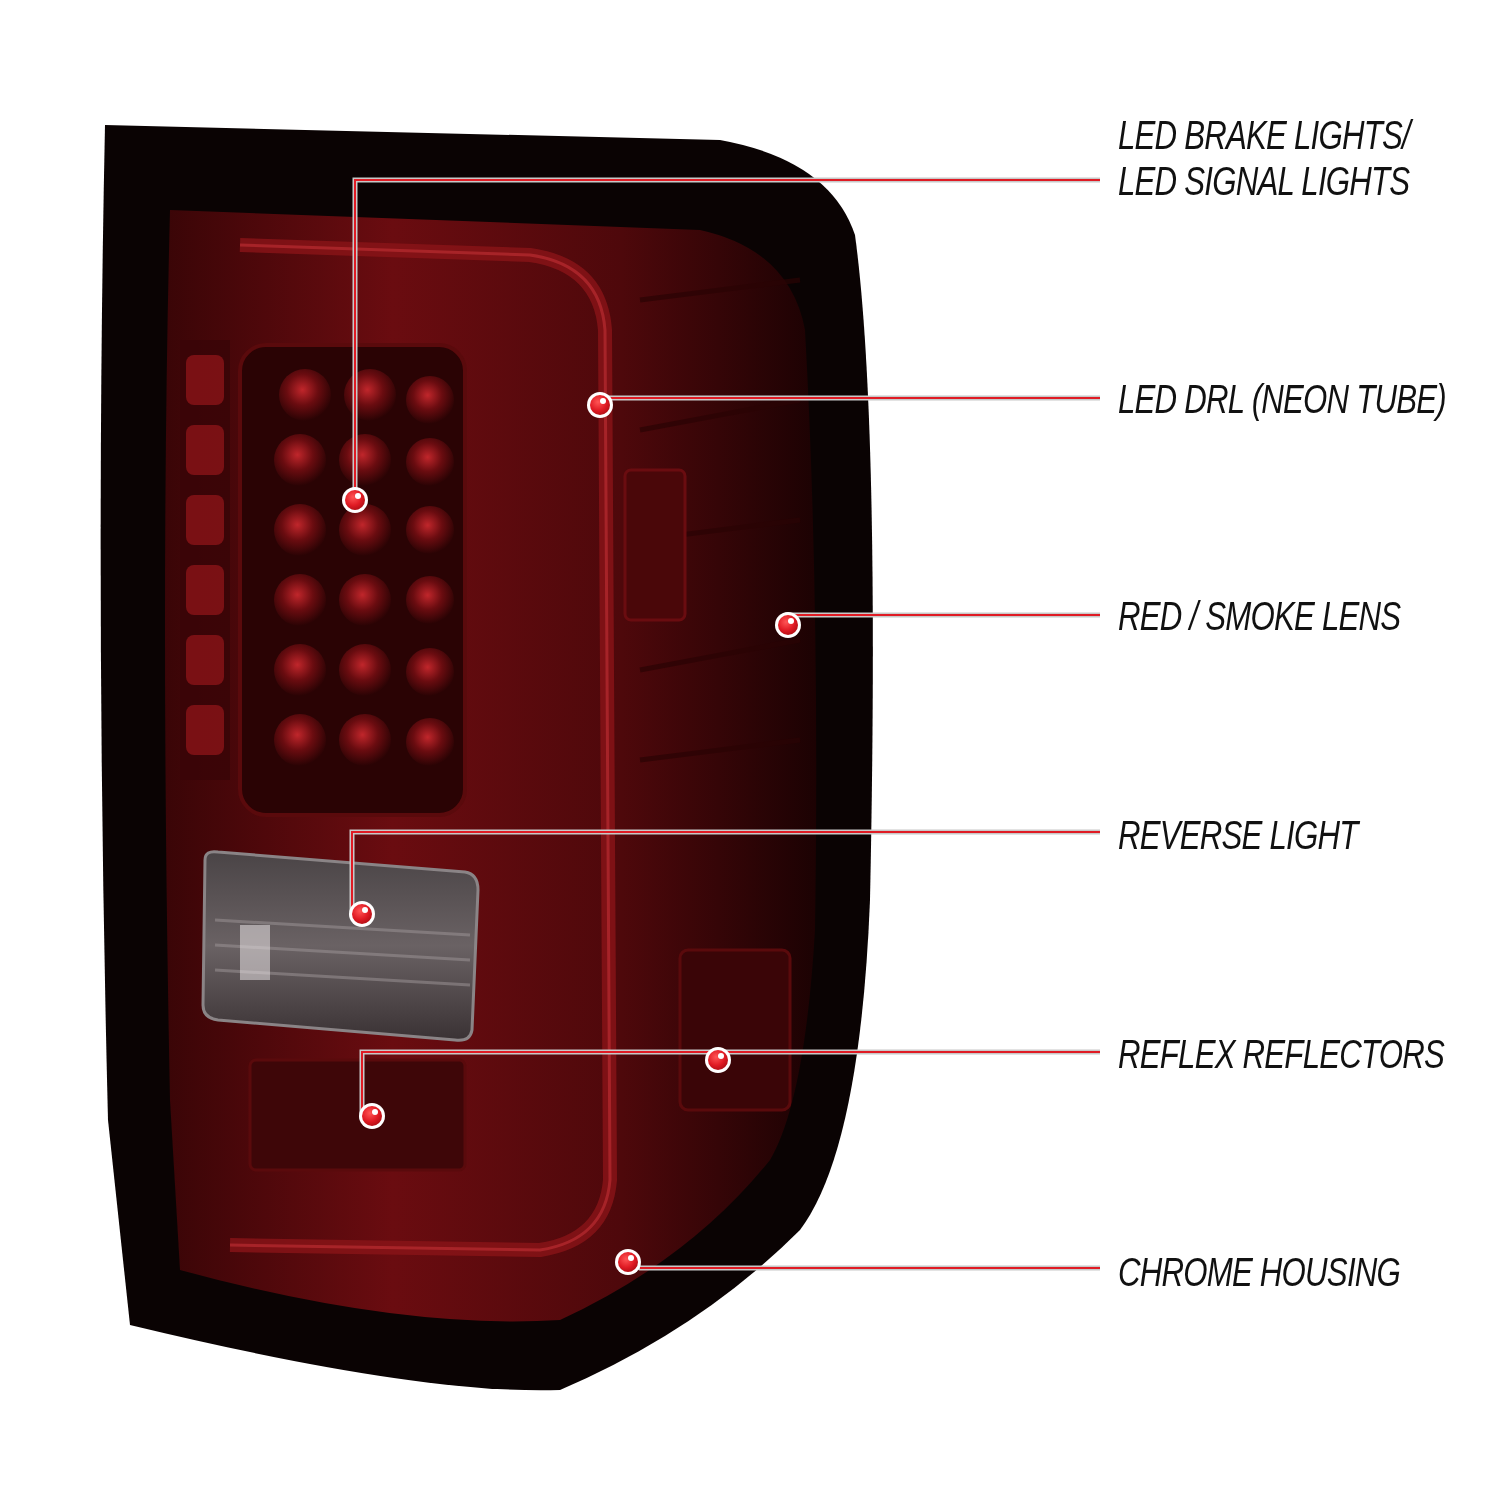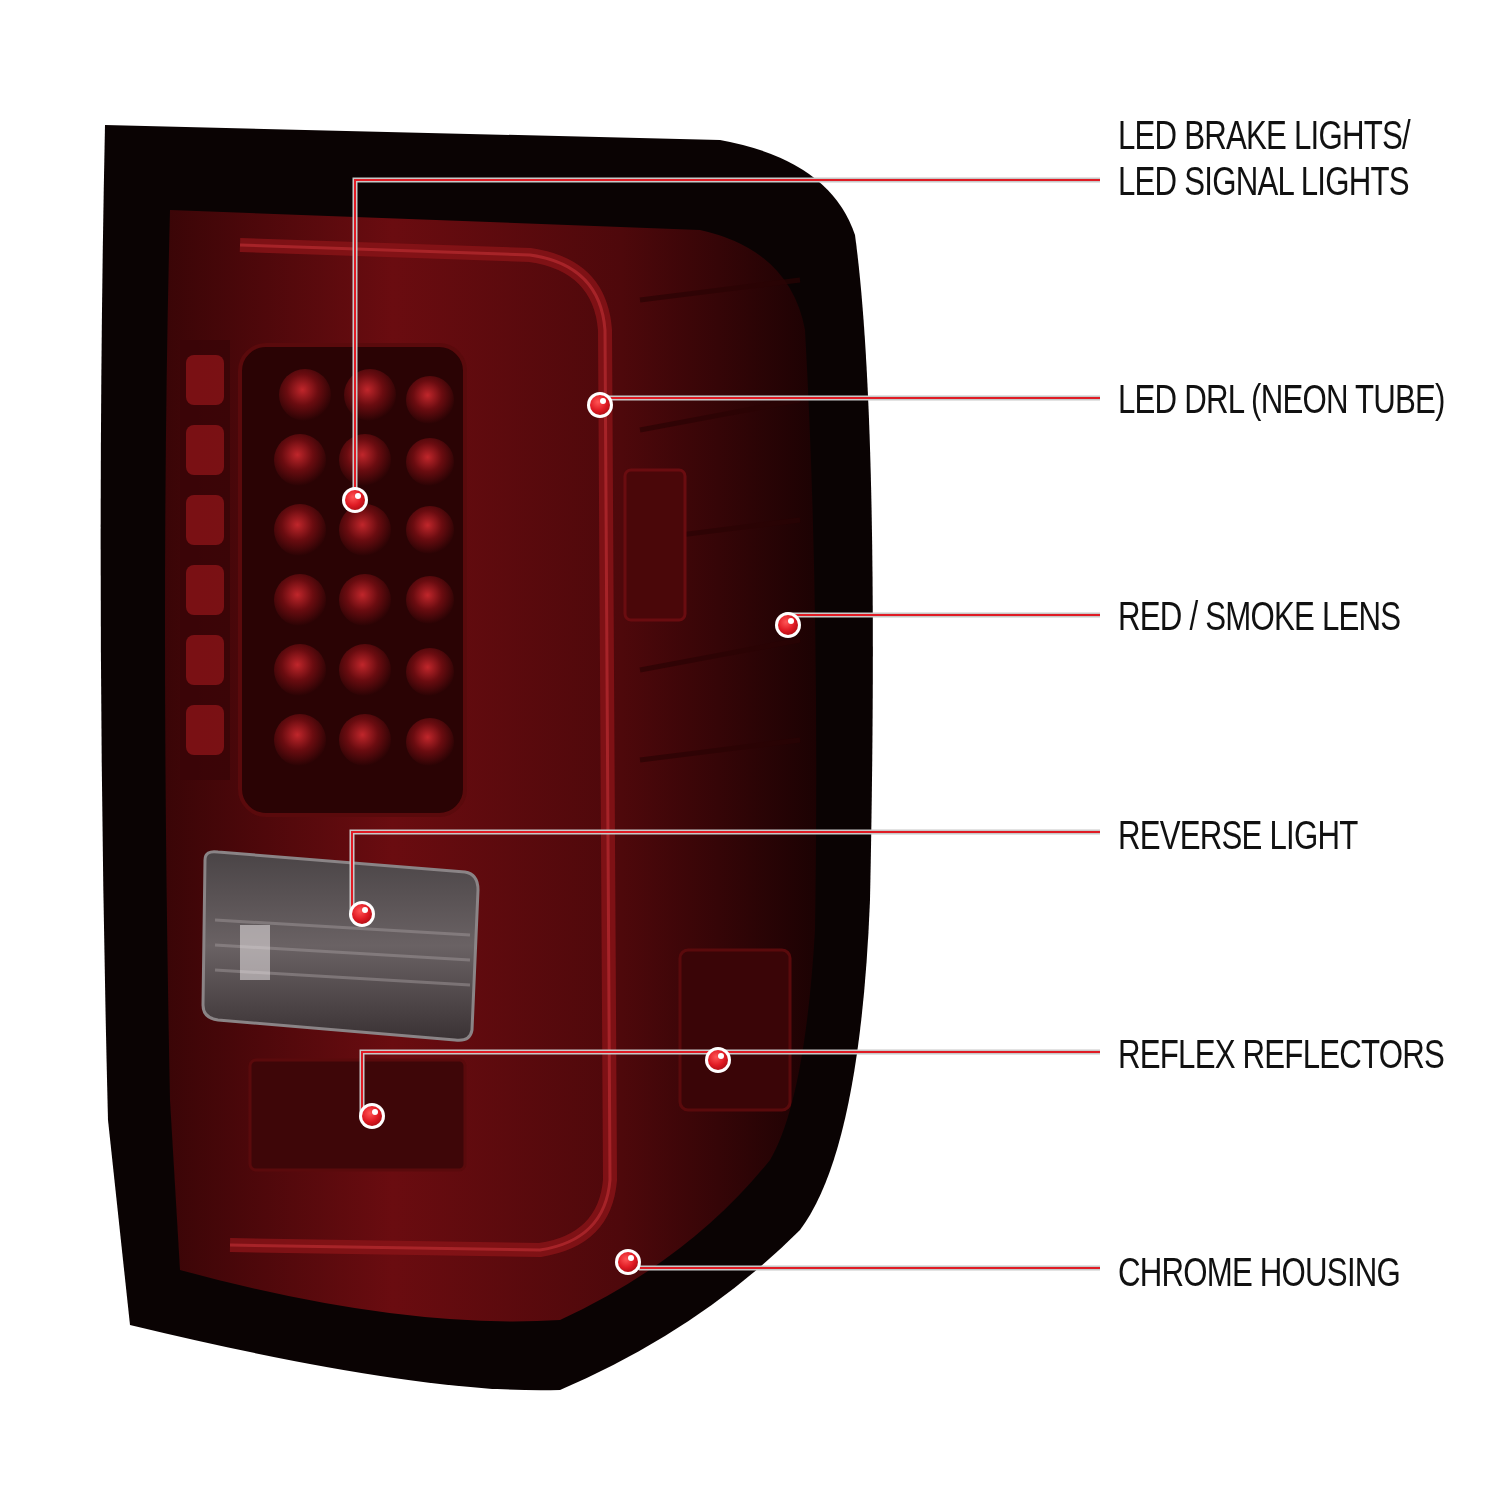--- a/index.html
+++ b/index.html
@@ -1,17 +1,17 @@
 <!DOCTYPE html>
 <html><head>
   <meta charset="utf-8">
   <style>
     html, body { margin:0; padding:0; background:#ffffff; }
     body { width:1500px; height:1500px; position:relative; overflow:hidden; font-family:"Liberation Sans", sans-serif; }
-    #stage { position:absolute; left:0; top:0; width:1500px; height:1284px; }
+    #stage { position:absolute; left:0; top:0; width:1500px; height:1284px;font-style:italic; }
     .label {
       position:absolute; left:1118px; color:#111111;
       font-family:"Liberation Sans", sans-serif; font-weight:400;
       font-size:40px; line-height:46px; letter-spacing:-1px;
       transform:scaleX(0.78); transform-origin:left top; white-space:nowrap;
     }
   </style>
 </head>
 <body>
 

